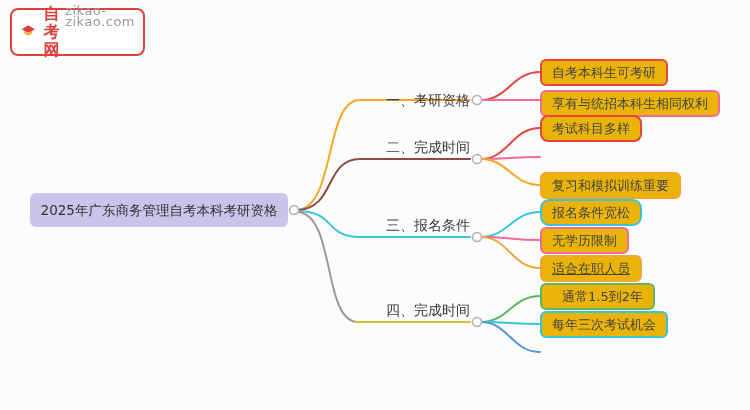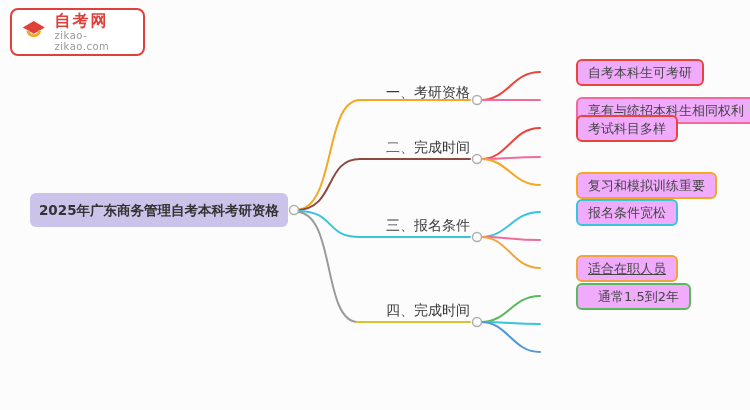--- a/index.html
+++ b/index.html
@@ -16,23 +16,23 @@
   
   .logo {
     position: absolute; left: 10px; top: 8px; z-index: 3;
     width: 135px; height: 48px;
     background: #fff;
     border: 2px solid #e0403a;
     border-radius: 8px;
     display: flex; align-items: center;
     padding: 0 8px;
   }
-  .logo-text { display: flex; flex-direction: column; margin-left: 7px; }
+  .logo-text { display: flex; flex-direction: row; margin-left: 7px; }
   .logo-name { font-size: 16px; font-weight: bold; letter-spacing: 2px; line-height: 18px; }
-  .logo-domain { font-size: 10px; color: #999; letter-spacing: 0.5px; line-height: 11px; }
+  .logo-domain { font-size: 13px; color: #999; letter-spacing: 0.5px; line-height: 11px; }
 
   
   .central {
     position: absolute; left: 30px; top: 193px; z-index: 2;
     width: 258px; height: 34px; line-height: 34px;
     text-align: center;
     border-radius: 6px;
     font-size: 13.5px; color: #333;
     white-space: nowrap;
   }
@@ -41,27 +41,26 @@
   .branch-label {
     position: absolute; left: 356px; width: 114px; height: 19px; z-index: 2;
     text-align: right;
     font-size: 14px; color: #3a3a3a;
     white-space: nowrap;
   }
 
   
   .leaf {
     position: absolute; left: 540px; z-index: 2;
-    background: #f0abfc;
+    background: #eab308;
     border: 2px solid #999;
     border-radius: 6px;
     padding: 2px 10px;
     font-size: 13px; line-height: 19px; color: #444;
     white-space: nowrap;
-    margin-left: 36px;
   }
 </style>
 </head>
 <body>
 
 <div class="canvas">
 
   <svg class="links" width="750" height="410">
 
     <path d="M297,210 C336,208 324,100 360,100 L470,100" style="stroke: rgb(245, 166, 35);"></path>
@@ -96,31 +95,33 @@
     <svg width="30" height="30" viewBox="0 0 30 30">
       <path d="M15,3 L27,10 L15,17 L3,10 Z" style="fill: rgb(224, 64, 58);"></path>
       <path d="M7,14 C9,23 21,23 23,14 L20,13 C19,19 11,19 10,13 Z" style="fill: rgb(245, 166, 35);"></path>
     </svg>
     <div class="logo-text">
       <span class="logo-name" style="color: rgb(224, 64, 58);">自考网</span>
       <span class="logo-domain">zikao-zikao.com</span>
     </div>
   </div>
 
-  <div class="central" style="background: rgb(203, 195, 233); font-weight: bold;">2025年广东商务管理自考本科考研资格</div>
+  <div class="central" style="background: rgb(203, 195, 233);">2025年广东商务管理自考本科考研资格</div>
 
-  <div class="branch-label" style="top:84px">一、考研资格</div>
+  <div class="branch-label" style="top:92px">一、考研资格</div>
   <div class="branch-label" style="top:139px">二、完成时间</div>
   <div class="branch-label" style="top:302px">四、完成时间</div>
   <div class="branch-label" style="top:217px">三、报名条件</div>
 
   <div class="leaf" style="top: 59px; border-color: rgb(232, 69, 60);">自考本科生可考研</div>
-  <div class="leaf" style="top: 97px; border-color: rgb(242, 105, 156); text-align: right;">享有与统招本科生相同权利</div>
+  <div class="leaf" style="top: 90px; border-color: rgb(242, 105, 156); text-align: right;">享有与统招本科生相同权利</div>
 
-  <div class="leaf" style="top: 115px; border-color: rgb(232, 69, 60);">考试科目多样</div>
+  <div class="leaf" style="top: 115px; border-color: rgb(232, 69, 60); border-radius: 8px;">考试科目多样</div>
   <div class="leaf" style="top: 172px; border-color: rgb(245, 166, 35);">复习和模拟训练重要</div>
 
-  <div class="leaf" style="top: 199px; border-color: rgb(56, 197, 220);">报名条件宽松</div>
+  <div class="leaf" style="top: 199px; border-color: rgb(56, 197, 220); border-radius: 9px;">报名条件宽松</div>
+  <div class="leaf" style="top: 227px; border-color: rgb(242, 105, 156);">无学历限制</div>
   <div class="leaf" style="top: 255px; border-color: rgb(240, 166, 60); text-decoration: underline;">适合在职人员</div>
 
   <div class="leaf" style="top: 283px; border-color: rgb(92, 184, 92); padding-left: 20px;">通常1.5到2年</div>
+  <div class="leaf" style="top: 311px; border-color: rgb(56, 197, 220);">每年三次考试机会</div>
 
 </div>
 
 </body></html>

